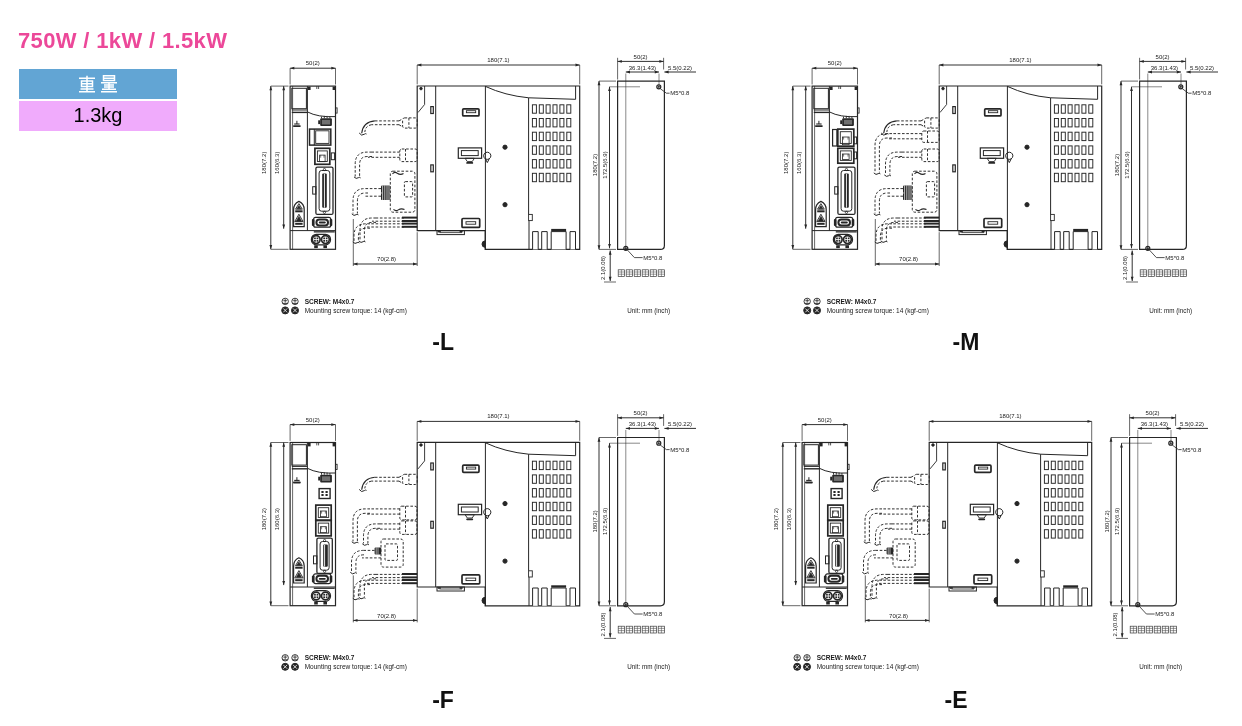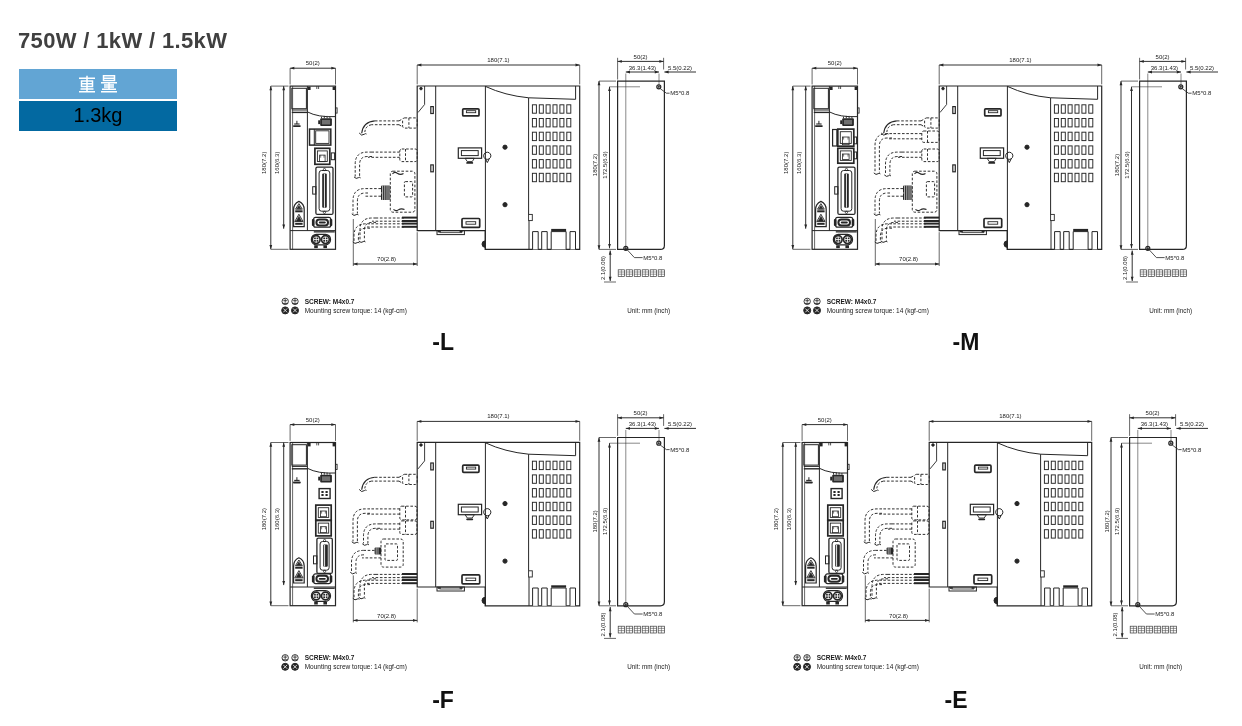--- a/index.html
+++ b/index.html
@@ -1,21 +1,21 @@
 <!DOCTYPE html>
 <html><head>
 <meta charset="utf-8">
 <title>750W / 1kW / 1.5kW</title>
 <style>
   html,body { margin:0; padding:0; background:#ffffff; }
   body { width:1242px; height:726px; position:relative; font-family:"Liberation Sans", sans-serif; overflow:hidden; }
-  .title { position:absolute; left:18px; top:28px; font-size:22px; font-weight:bold; color:#404040; letter-spacing:0.35px; }
+  .title { position:absolute; left:18px; top:28px; font-size:22px; font-weight:bold; color:#ec4899; letter-spacing:0.35px; }
   .wtab { position:absolute; left:19px; top:69px; width:158px; }
   .whead { background:#62a5d4; height:30px; display:flex; align-items:center; justify-content:center; }
-  .wval { background:#0369a1; height:30px; margin-top:1.5px; display:flex; align-items:center; justify-content:center; font-size:20px; color:#000; }
+  .wval { background:#f0abfc; height:30px; margin-top:1.5px; display:flex; align-items:center; justify-content:center; font-size:20px; color:#000; }
   svg.main { position:absolute; left:0; top:0; }
 </style>
 </head>
 <body>
 
 <div class="title">750W / 1kW / 1.5kW</div>
 
 <div class="wtab">
 
   <div class="whead">

